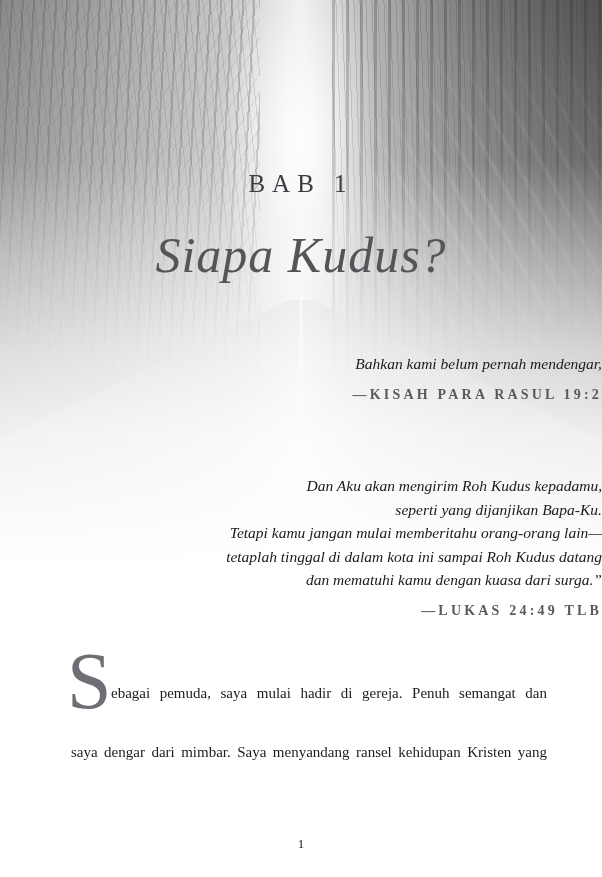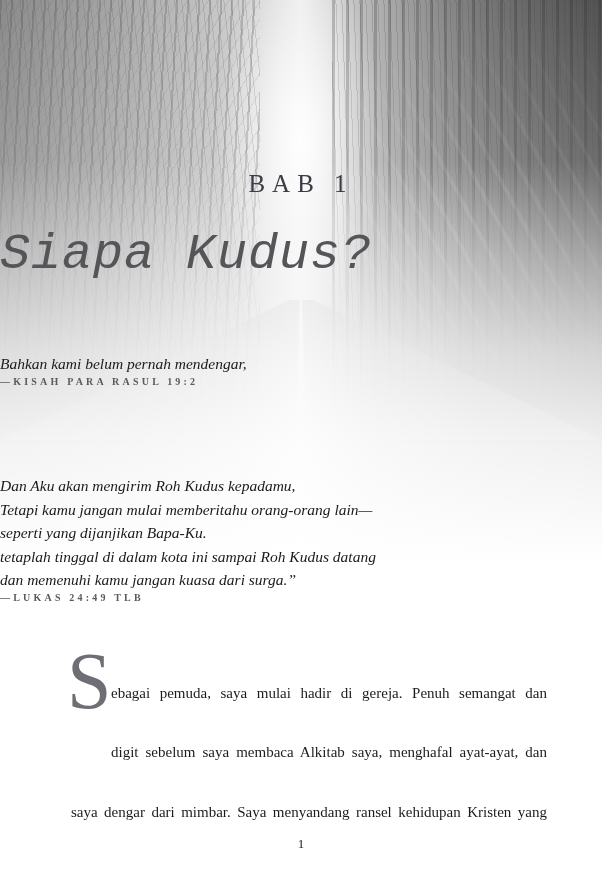--- a/index.html
+++ b/index.html
@@ -90,46 +90,47 @@
     text-align: center;
     font-family: "Liberation Serif", serif;
     font-size: 25px;
     letter-spacing: 7px;
     color: #3c3c44;
     box-sizing: border-box;
   }
   .chapter-title {
     position: absolute;
     top: 226px; left: 0; width: 602px;
-    text-align: left;
-    font-family: Liberation Mono, monospace;
+    text-align: center;
+    font-family: Liberation Serif, serif;
     font-style: italic;
     font-size: 50px;
     letter-spacing: 1px;
     color: #555559;
   }
 
   
   .epigraph {
     position: absolute;
     left: 0; width: 602px;
-    text-align: left;
+    text-align: right;
   }
   .epigraph .quote-line {
     display: block;
     font-family: "Liberation Serif", serif;
     font-style: italic;
     font-size: 15.5px;
     line-height: 23.5px;
     color: #1a1a1a;
   }
   .epigraph .ref {
     display: block;
-    font-family: "Liberation Serif", serif;
-    font-size: 10px;
+    margin-top: 11px;
+    font-family: "Liberation Serif", serif;
+    font-size: 14px;
     letter-spacing: 3.2px;
     color: #5a5a5a;
     font-weight: bold;
   }
   .epigraph-1 { top: 352px; }
   .epigraph-2 { top: 474px; }
 
   
   .body-text {
     position: absolute;
@@ -186,27 +187,26 @@
 <div class="chapter-label">BAB 1</div>
 <div class="chapter-title">Siapa Kudus?</div>
 
 <div class="epigraph epigraph-1">
   <span class="quote-line">Bahkan kami belum pernah mendengar,</span>
   <span class="ref">—KISAH PARA RASUL 19:2</span>
 </div>
 
 <div class="epigraph epigraph-2">
   <span class="quote-line">Dan Aku akan mengirim Roh Kudus kepadamu,</span>
+  <span class="quote-line">seperti yang dijanjikan Bapa-Ku.</span>
   <span class="quote-line">Tetapi kamu jangan mulai memberitahu orang-orang lain—</span>
-  <span class="quote-line">seperti yang dijanjikan Bapa-Ku.</span>
   <span class="quote-line">tetaplah tinggal di dalam kota ini sampai Roh Kudus datang</span>
-  <span class="quote-line">dan memenuhi kamu jangan kuasa dari surga.”</span>
+  <span class="quote-line">dan mematuhi kamu dengan kuasa dari surga.”</span>
   <span class="ref">—LUKAS 24:49 TLB</span>
 </div>
 
 <div class="body-text">
   <span class="drop-cap">S</span>
   <span class="line indented">ebagai pemuda, saya mulai hadir di gereja. Penuh semangat dan</span>
-  <span class="line indented">digit sebelum saya membaca Alkitab saya, menghafal ayat-ayat, dan</span>
   <span class="line">saya dengar dari mimbar. Saya menyandang ransel kehidupan Kristen yang</span>
 </div>
 
 <div class="page-number">1</div>
 
 </body></html>

